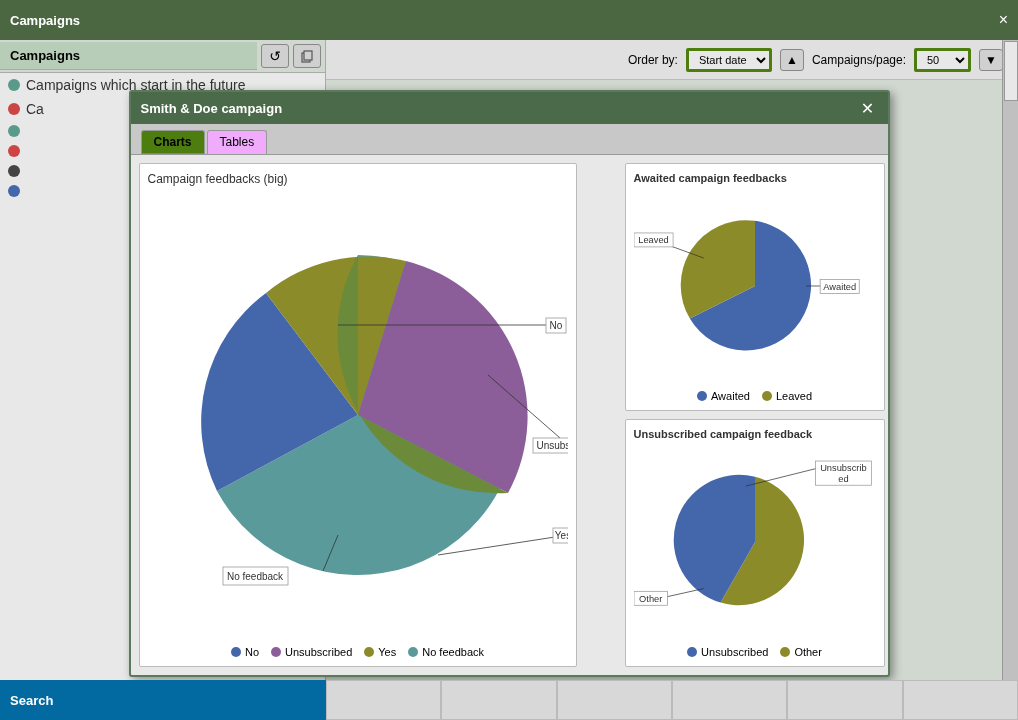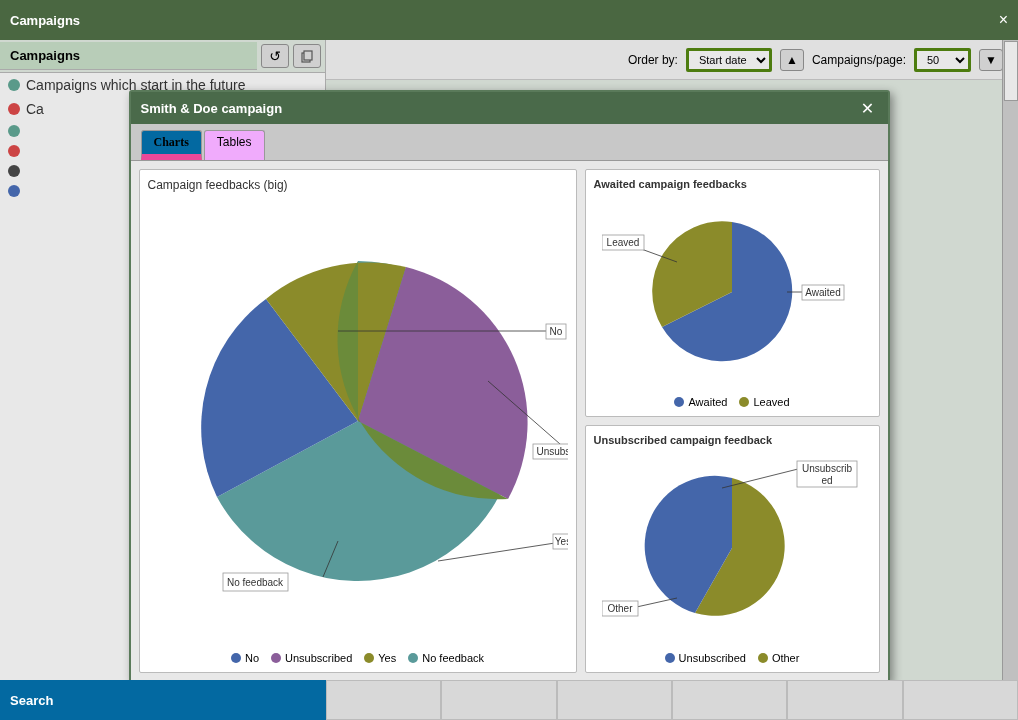--- a/index.html
+++ b/index.html
@@ -178,24 +178,23 @@
       padding: 4px 12px;
       background: #f0abfc;
       border: 1px solid #999;
       border-bottom: none;
       cursor: pointer;
       font-size: 12px;
       margin-right: 2px;
       border-radius: 3px 3px 0 0;
     }
     .modal-tab.active {
-      background: #0369a1;
+      background: #4d7c0f;
       font-weight: bold;
-      border-bottom: 6px solid #ec4899;
-      font-family: Liberation Serif, serif;
+      border-bottom: 1px solid #ec4899;
     }
     .modal-content {
       display: flex;
       padding: 8px;
       gap: 8px;
       min-height: 520px;
     }
 
     
     .chart-left {
@@ -246,20 +245,21 @@
       gap: 8px;
     }
     .chart-small {
       background: white;
       border: 1px solid #bbb;
       border-radius: 2px;
       padding: 8px;
       flex: 1;
       display: flex;
       flex-direction: column;
+      margin-left: 40px;
     }
     .chart-small-title {
       font-size: 11px;
       font-weight: bold;
       color: #333;
       margin-bottom: 4px;
     }
     .chart-small-area {
       flex: 1;
       display: flex;

